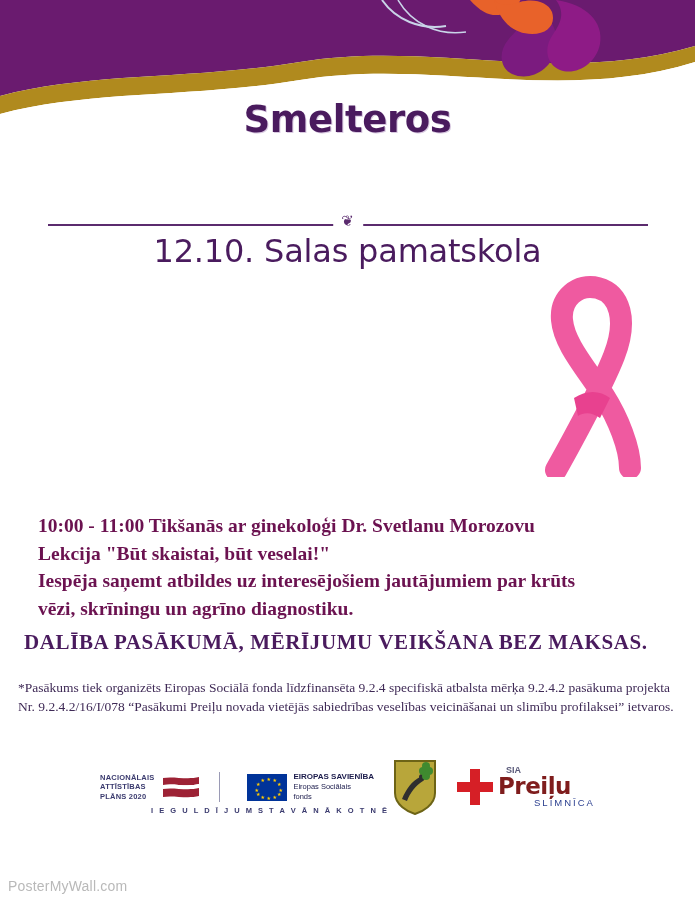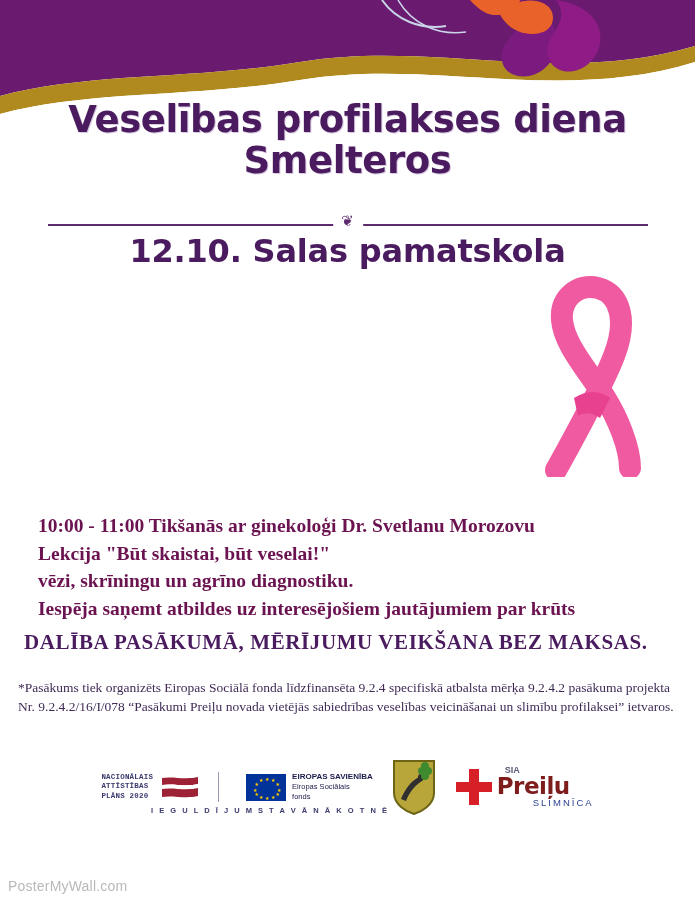--- a/index.html
+++ b/index.html
@@ -64,21 +64,21 @@
     font-size: 15px;
     line-height: 15px;
     letter-spacing: 1px;
   }
 
   .subtitle {
     position: absolute;
     top: 232px; left: 0; width: 695px;
     text-align: center;
     font-family: "DejaVu Sans", sans-serif;
-    font-weight: bold;
+    font-weight: normal;
     font-size: 32px;
     color: #4a1b5e;
     letter-spacing: -0.2px;
   }
 
   
   .ribbon {
     position: absolute;
     top: 272px; right: 26px;
     width: 165px; height: 205px;
@@ -138,21 +138,21 @@
     height: 70px;
     display: flex;
     align-items: center;
     justify-content: center;
     gap: 18px;
   }
   .logo-nap {
     display: flex; align-items: center; gap: 7px;
   }
   .logo-nap .txt {
-    font-family: Liberation Mono, monospace;
+    font-family: Liberation Sans, sans-serif;
     font-size: 7.5px;
     font-weight: bold;
     color: #3a3a6e;
     line-height: 9.5px;
     letter-spacing: 0.2px;
   }
   .logo-nap .flag { width: 40px; height: 26px; }
   .sep-bar { width: 1px; height: 30px; background: #9a9ab5; }
   .logo-eu { display: flex; align-items: center; gap: 6px; padding-left: 9px; }
   .eu-flag {
@@ -230,21 +230,20 @@
     <path d="M494,0 C500,22 514,34 532,34 C548,34 556,24 552,12 C548,2 534,-2 520,2 C508,6 500,6 494,0 Z" fill="#e8622a"></path>
 
     <path d="M382,0 C396,20 420,30 446,26" fill="none" stroke="#c9d4e8" stroke-width="2"></path>
     <path d="M398,0 C412,24 438,36 466,32" fill="none" stroke="#c9d4e8" stroke-width="1.5"></path>
   </svg>
 </div>
 
 <div class="poster">
 
   <div class="title-block">
-    <div class="title-line">Veselības profilakses diena</div>
     <div class="title-line second">Smelteros</div>
   </div>
 
   <div class="divider">
     <div class="bar"></div>
     <div class="orn">❦</div>
   </div>
 
   <div class="subtitle">12.10. Salas pamatskola</div>
 
@@ -254,22 +253,22 @@
         <path d="M52,198 C52,198 96,120 110,84 C124,48 116,22 94,16 C74,11 56,26 58,48 C60,72 82,96 100,124 C114,146 126,176 126,196"></path>
       </g>
       <path d="M70,126 C82,118 96,118 106,126 L96,146 C88,140 80,140 74,144 Z" fill="#e8418f"></path>
     </svg>
   </div>
 
 
   <div class="block2">
     <div class="ln">10:00 - 11:00 Tikšanās ar ginekoloģi Dr. Svetlanu Morozovu</div>
     <div class="ln">Lekcija "Būt skaistai, būt veselai!"</div>
+    <div class="ln">Iespēja saņemt atbildes uz interesējošiem jautājumiem par krūts</div>
     <div class="ln">vēzi, skrīningu un agrīno diagnostiku.</div>
-    <div class="ln">Iespēja saņemt atbildes uz interesējošiem jautājumiem par krūts</div>
   </div>
 
   <div class="free-note">DALĪBA  PASĀKUMĀ,  MĒRĪJUMU  VEIKŠANA  BEZ  MAKSAS.</div>
 
   <div class="fineprint">*Pasākums tiek organizēts Eiropas Sociālā fonda līdzfinansēta 9.2.4 specifiskā atbalsta mērķa 9.2.4.2 pasākuma projekta Nr. 9.2.4.2/16/I/078 “Pasākumi Preiļu novada vietējās sabiedrības veselības veicināšanai un slimību profilaksei” ietvaros.</div>
 
   <div class="logos">
 
     <div class="logo-nap">
       <div class="txt">

